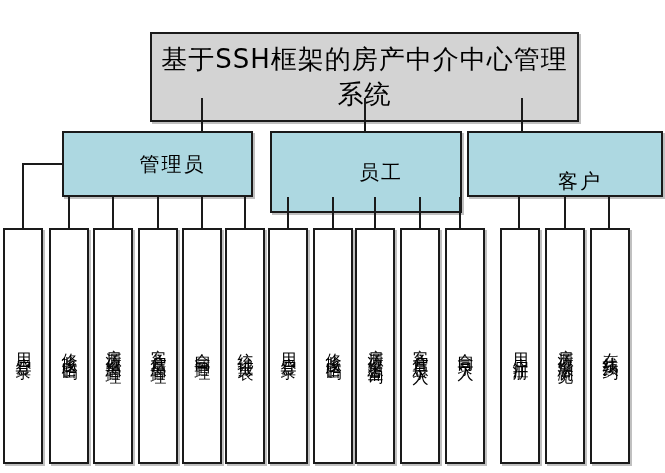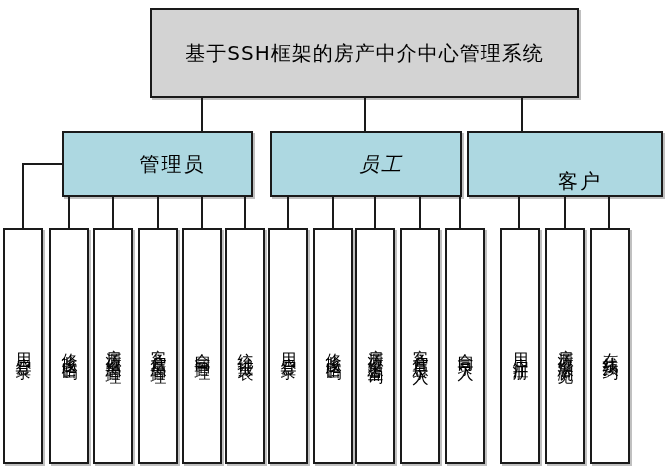--- a/index.html
+++ b/index.html
@@ -16,23 +16,24 @@
     box-sizing: border-box;
     border: 2px solid var(--line, #1a1a1a);
     display: flex;
     align-items: center;
     justify-content: center;
     color: #000;
     box-shadow: 2px 2px 0 rgba(140,140,140,0.55);
   }
   .root-node {
     background: var(--root-fill, #d3d3d3);
-    font-size: 20px;
+    font-size: 26px;
     letter-spacing: 1px;
     text-align: center;
+    margin-top: 24px;
   }
   .group-node {
     background: var(--group-fill, #add8e1);
     font-size: 20px;
     letter-spacing: 2px;
     padding-left: 30px;
   }
   .leaf-node {
     background: var(--leaf-fill, #ffffff);
     font-size: 16px;
@@ -64,21 +65,21 @@
     <span>基于SSH框架的房产中介中心管理系统</span>
   </div>
 
   <div class="vline" style="left:201px; top:98px; height:33px;"></div>
   <div class="vline" style="left:364px; top:98px; height:33px;"></div>
   <div class="vline" style="left:521px; top:98px; height:33px;"></div>
 
   <div class="node group-node" style="left:62px; top:131px; width:191px; height:66px;">
     <span>管理员</span>
   </div>
-  <div class="node group-node" style="left:270px; top:131px; width:192px; height:66px;font-style:italic;">
+  <div class="node group-node" style="left:270px; top:131px; width:192px; height:82px;">
     <span>员工</span>
   </div>
   <div class="node group-node" style="left:467px; top:131px; width:196px; height:66px;align-items:flex-end;">
     <span>客户</span>
   </div>
 
   <div class="hline" style="left:22px; top:163px; width:40px;"></div>
   <div class="vline" style="left:22px; top:163px; height:65px;"></div>
 
   <div class="vline" style="left:68px;  top:197px; height:31px;"></div>

